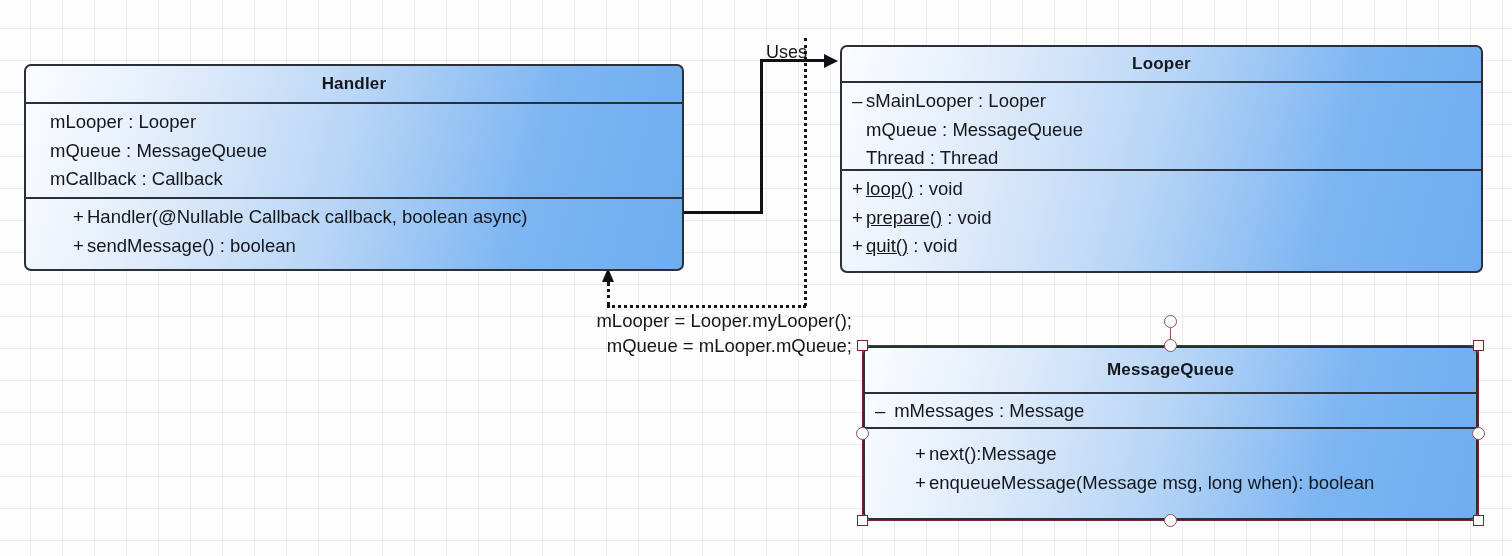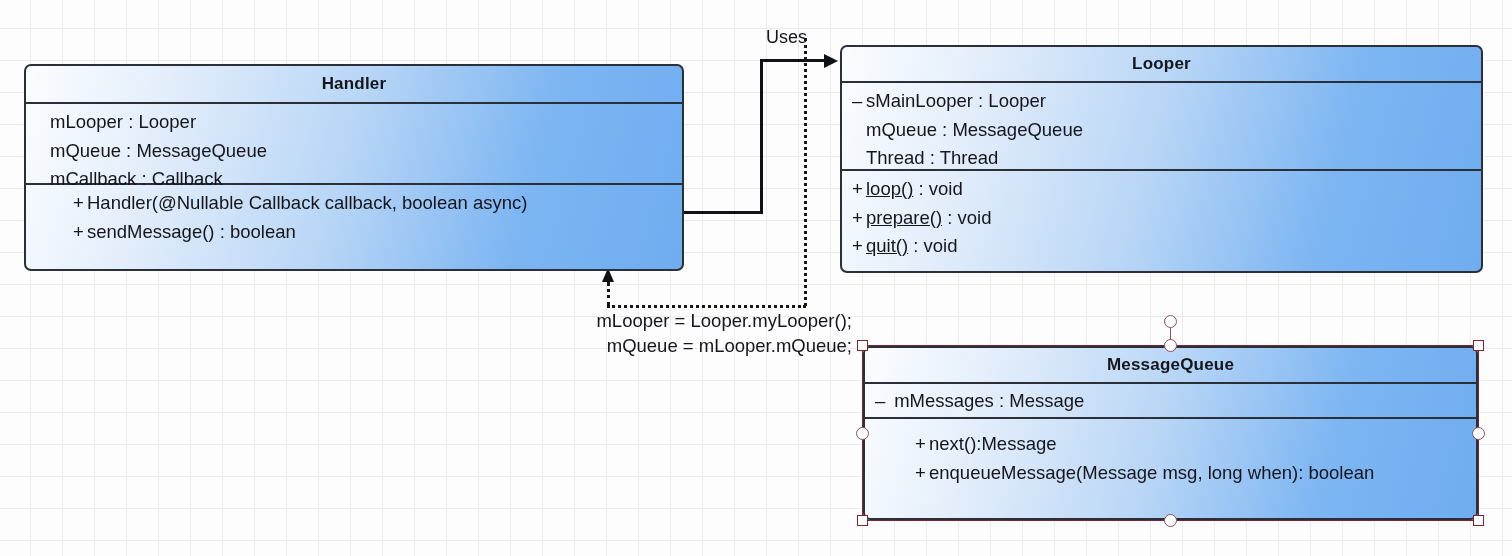--- a/index.html
+++ b/index.html
@@ -148,36 +148,36 @@
 </style>
 </head>
 <body>
 
 <div id="canvas">
 
   <div class="line" style="left:684px; top:211px; width:78px; height:3px;"></div>
   <div class="line" style="left:760px; top:59px; width:3px; height:155px;"></div>
   <div class="line" style="left:760px; top:59px; width:66px; height:3px;"></div>
   <div class="arrow-right" style="left:824px; top:53.5px;"></div>
-  <div class="edge-label" style="left:766px; top:27px;">Uses</div>
+  <div class="edge-label" style="left:766px; top:42px;">Uses</div>
 
   <div class="dotline-v" style="left:804px; top:38px; height:268px;"></div>
   <div class="dotline-h" style="left:607px; top:305px; width:199px;"></div>
   <div class="dotline-v" style="left:607px; top:282px; height:24px;"></div>
   <div class="arrow-up" style="left:602px; top:268px;"></div>
 
   <div class="note-text" style="left:552px; top:308px; width:300px;">
     <div>mLooper = Looper.myLooper();</div>
     <div>mQueue = mLooper.mQueue;</div>
   </div>
 
   <div class="uml-class" style="left:24px; top:64px; width:660px; height:207px;">
     <div class="uml-title" style="height:36px;">Handler</div>
     <div class="uml-sep"></div>
-    <div class="uml-section" style="height:79px; padding-top:4px;">
+    <div class="uml-section" style="height:93px; padding-top:4px;">
       <div class="uml-row">
         <span class="mod"></span><span>mLooper : Looper</span>
       </div>
       <div class="uml-row">
         <span class="mod"></span><span>mQueue : MessageQueue</span>
       </div>
       <div class="uml-row">
         <span class="mod"></span><span>mCallback :  Callback</span>
       </div>
     </div>
@@ -214,21 +214,21 @@
       <div class="uml-row">
         <span class="mod">+</span><span class="stat">prepare()</span><span> : void</span>
       </div>
       <div class="uml-row">
         <span class="mod">+</span><span class="stat">quit()</span><span> : void</span>
       </div>
     </div>
   </div>
 
   <div class="uml-class" style="left:863px; top:346px; width:615px; height:174px;">
-    <div class="uml-title" style="height:34px;">MessageQueue</div>
+    <div class="uml-title" style="height:44px;">MessageQueue</div>
     <div class="uml-sep"></div>
     <div class="uml-section" style="height:33px; padding-top:3px;">
       <div class="uml-row">
         <span class="mod">–</span><span> mMessages : Message</span>
       </div>
     </div>
     <div class="uml-sep"></div>
     <div class="uml-section" style="padding-top:11px;margin-left:40px;">
       <div class="uml-row">
         <span class="mod">+</span><span>next():Message</span>

